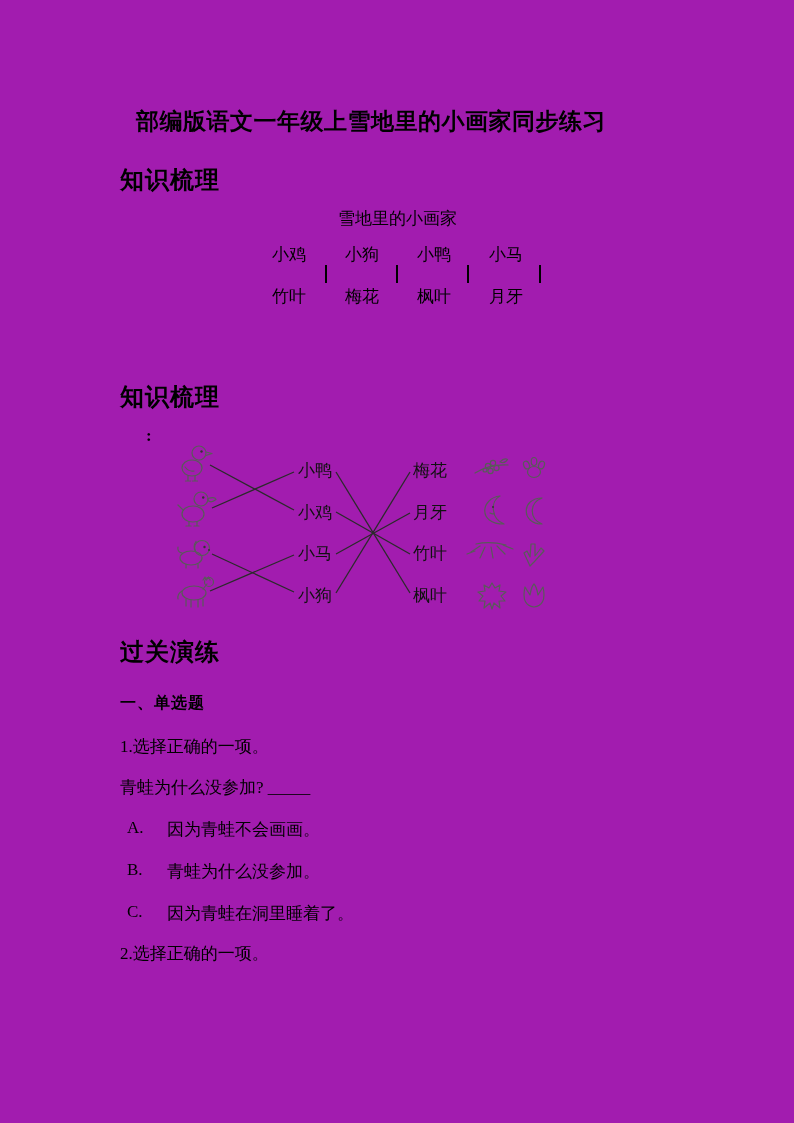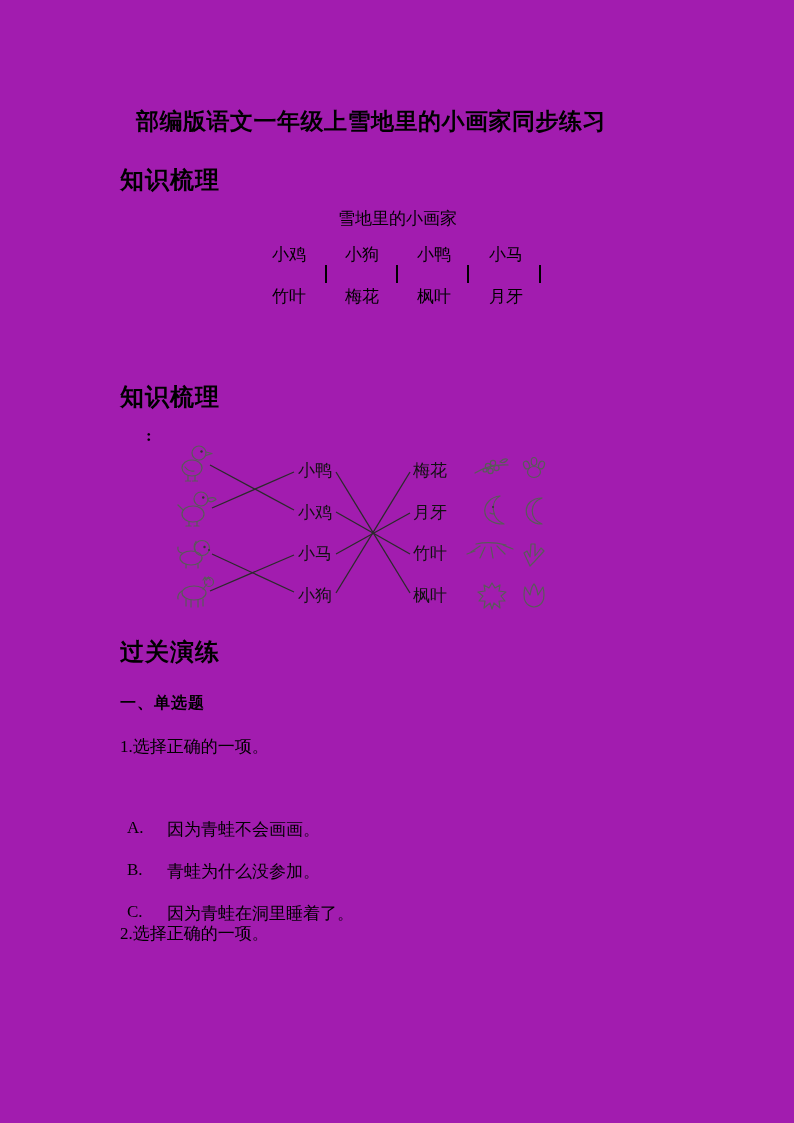--- a/index.html
+++ b/index.html
@@ -37,21 +37,21 @@
   .match-svg text{font-family:"Liberation Serif", serif;font-size:17px;fill:#111;}
   .match-svg .ln{stroke:#2b2b2b;stroke-width:1.3;}
   .match-svg .art{stroke:#5a5a5a;stroke-width:1.2;fill:none;stroke-linecap:round;stroke-linejoin:round;}
   .match-svg .dot{fill:#333;stroke:none;}
   .q1p{left:120px;top:736px;}
   .q1q{left:120px;top:777px;}
   .opt{height:22px;}
   .optA{top:818px;} .optB{top:860px;} .optC{top:902px;}
   .opt-label{position:absolute;left:127px;top:0;font-size:17px;}
   .opt-text{position:absolute;left:167px;top:0;font-size:17px;white-space:pre;}
-  .q2p{left:120px;top:923px;text-align:right;}
+  .q2p{left:120px;top:943px;text-align:right;}
   .q2q{left:120px;top:984px;}
 </style>
 </head>
 <body>
 
 <div class="page">
 
   <div class="abs title">部编版语文一年级上雪地里的小画家同步练习</div>
 
   <div class="abs h2 h-mindmap">知识梳理</div>
@@ -181,20 +181,21 @@
     </g>
     <g class="art">
       <path d="M365,147 C362,160 366,166 374,167 C382,166 386,160 383,147 L378,155 C377,149 376,146 374,144 C372,146 371,149 370,155 Z"></path>
     </g>
   </svg>
 
   <div class="abs h2 h-practice">过关演练</div>
   <div class="abs subhead">一、单选题</div>
 
   <div class="abs bodytext q1p">1.选择正确的一项。</div>
+  <div class="abs bodytext q1q">青蛙为什么没参加? _____</div>
 
   <div class="abs opt optA">
     <span class="opt-label">A.</span>
     <span class="opt-text">因为青蛙不会画画。</span>
   </div>
   <div class="abs opt optB">
     <span class="opt-label">B.</span>
     <span class="opt-text">青蛙为什么没参加。</span>
   </div>
   <div class="abs opt optC">

